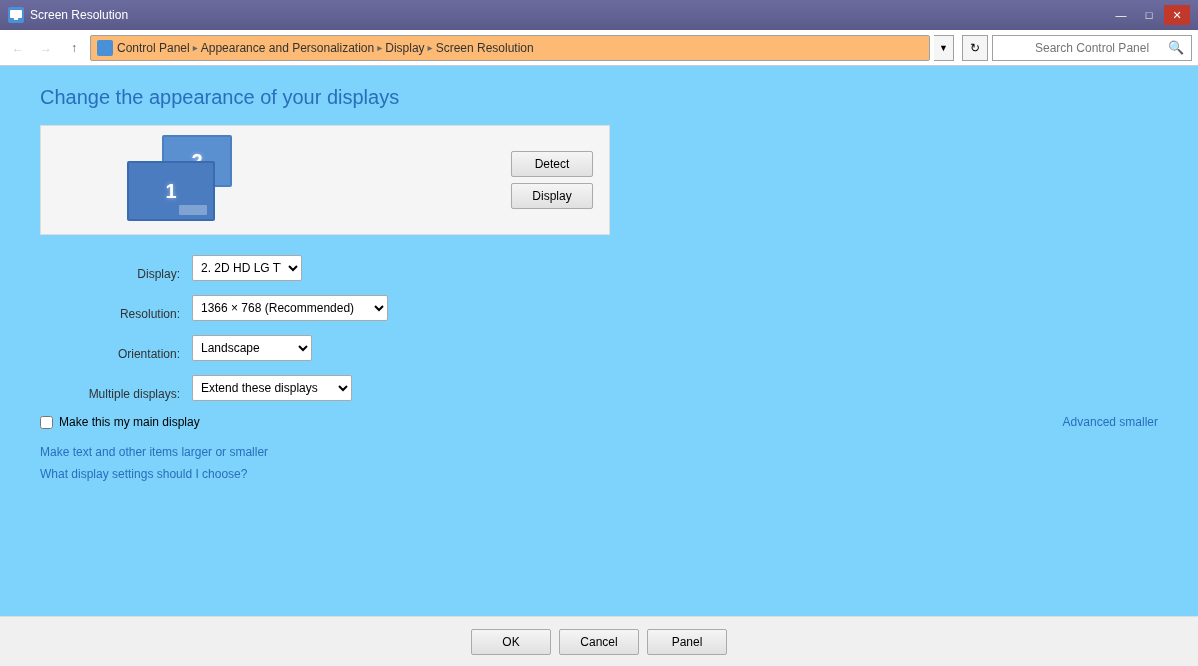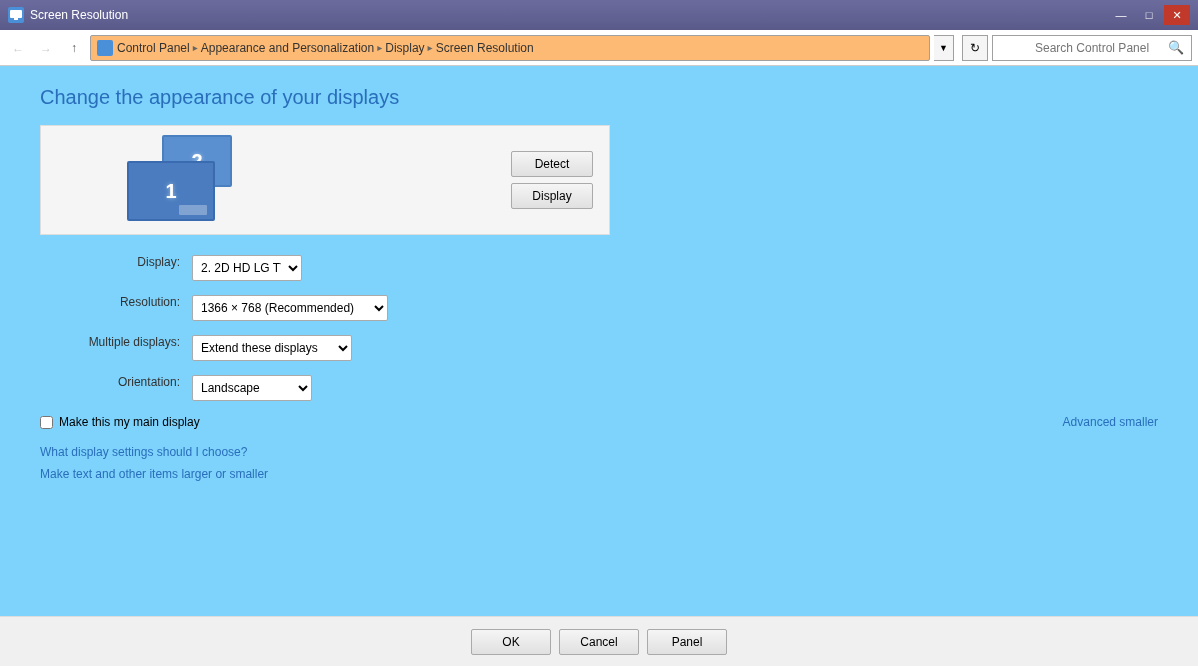--- a/index.html
+++ b/index.html
@@ -241,21 +241,21 @@
       border: 1px solid #aaa;
       background: linear-gradient(to bottom, #f5f5f5, #e0e0e0);
       cursor: pointer;
       font-size: 12px;
       border-radius: 2px;
     }
 
     
     .form-row {
       display: flex;
-      align-items: flex-start;
+      align-items: flex-end;
       margin-bottom: 14px;
     }
     .form-label {
       width: 140px;
       text-align: right;
       margin-right: 12px;
       color: #333;
     }
     .form-select {
       height: 26px;
@@ -394,46 +394,46 @@
     <label class="form-label">Resolution:</label>
     <select class="form-select" id="resolution-select">
       <option>1366 × 768 (Recommended)</option>
       <option>1280 × 720</option>
       <option>1024 × 768</option>
       <option>800 × 600</option>
     </select>
   </div>
 
   <div class="form-row">
+    <label class="form-label">Orientation:</label>
+    <select class="form-select" id="orientation-select">
+      <option>Landscape</option>
+      <option>Portrait</option>
+      <option>Landscape (flipped)</option>
+      <option>Portrait (flipped)</option>
+    </select>
+  </div>
+
+  <div class="form-row">
     <label class="form-label">Multiple displays:</label>
     <select class="form-select" id="multiple-select">
       <option>Extend these displays</option>
       <option>Duplicate these displays</option>
       <option>Show desktop only on 1</option>
       <option>Show desktop only on 2</option>
     </select>
   </div>
 
-  <div class="form-row">
-    <label class="form-label">Orientation:</label>
-    <select class="form-select" id="orientation-select">
-      <option>Landscape</option>
-      <option>Portrait</option>
-      <option>Landscape (flipped)</option>
-      <option>Portrait (flipped)</option>
-    </select>
-  </div>
-
   <div id="checkbox-row">
     <input type="checkbox" id="main-display-checkbox" style="">
     <label for="main-display-checkbox">Make this my main display</label>
     <a id="advanced-settings-link">Advanced smaller</a>
   </div>
 
+  <a class="help-link">Make text and other items larger or smaller</a>
   <a class="help-link">What display settings should I choose?</a>
-  <a class="help-link">Make text and other items larger or smaller</a>
 </div>
 
 <div id="bottom-bar">
   <button class="bottom-btn">OK</button>
   <button class="bottom-btn">Cancel</button>
   <button class="bottom-btn">Panel</button>
 </div>
 
 </body></html>

